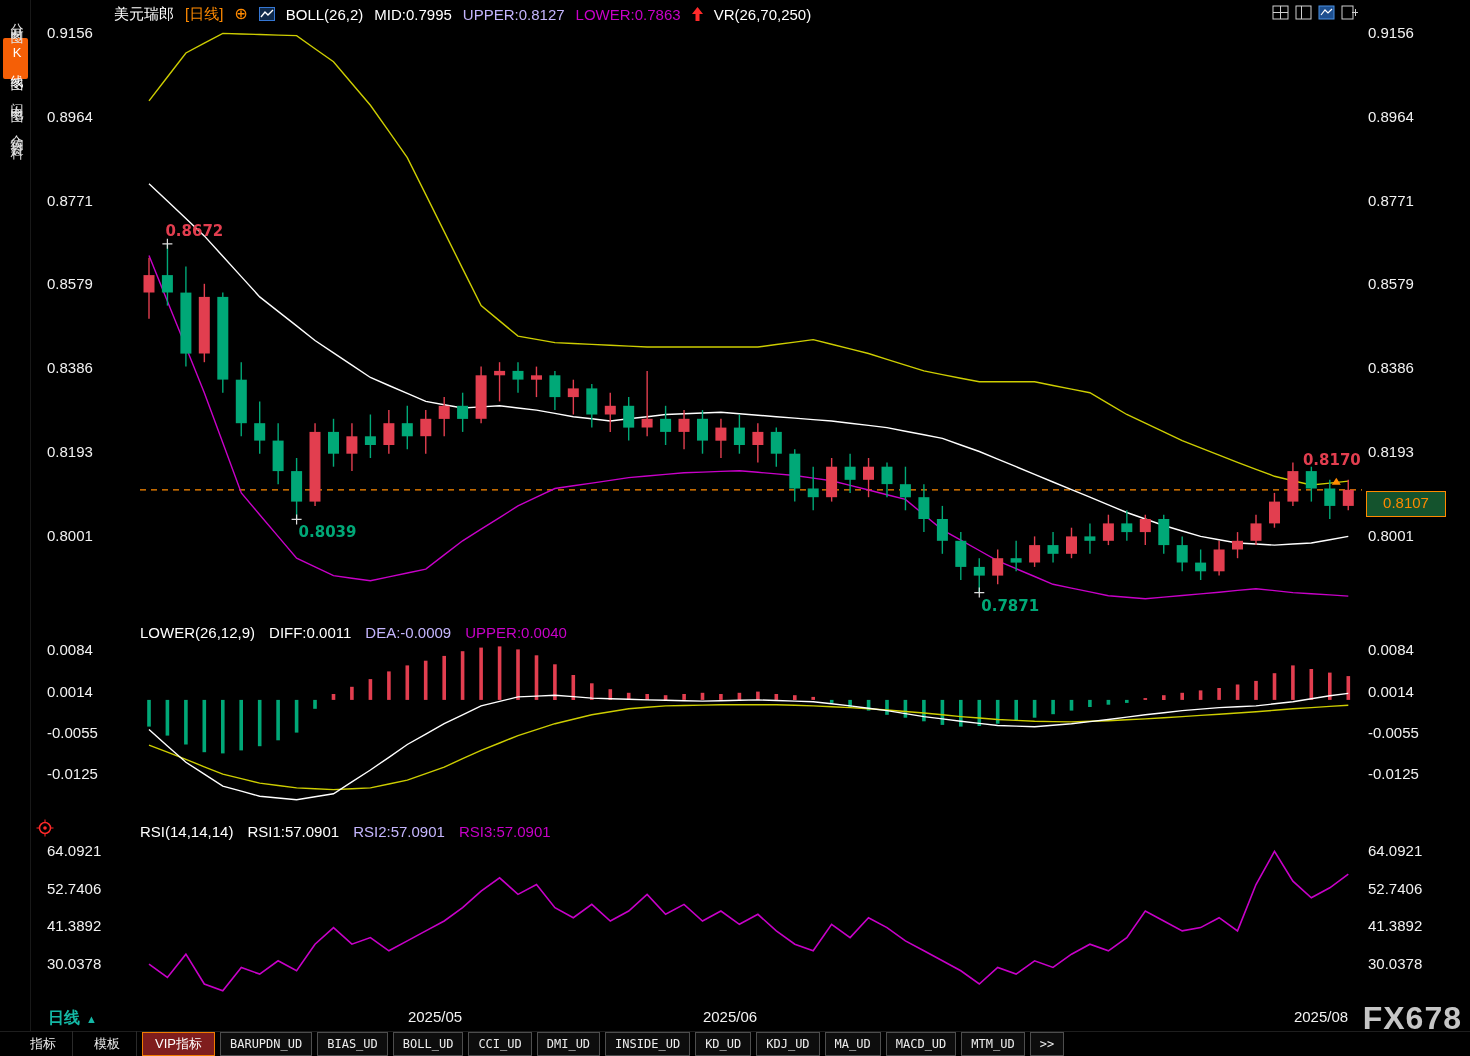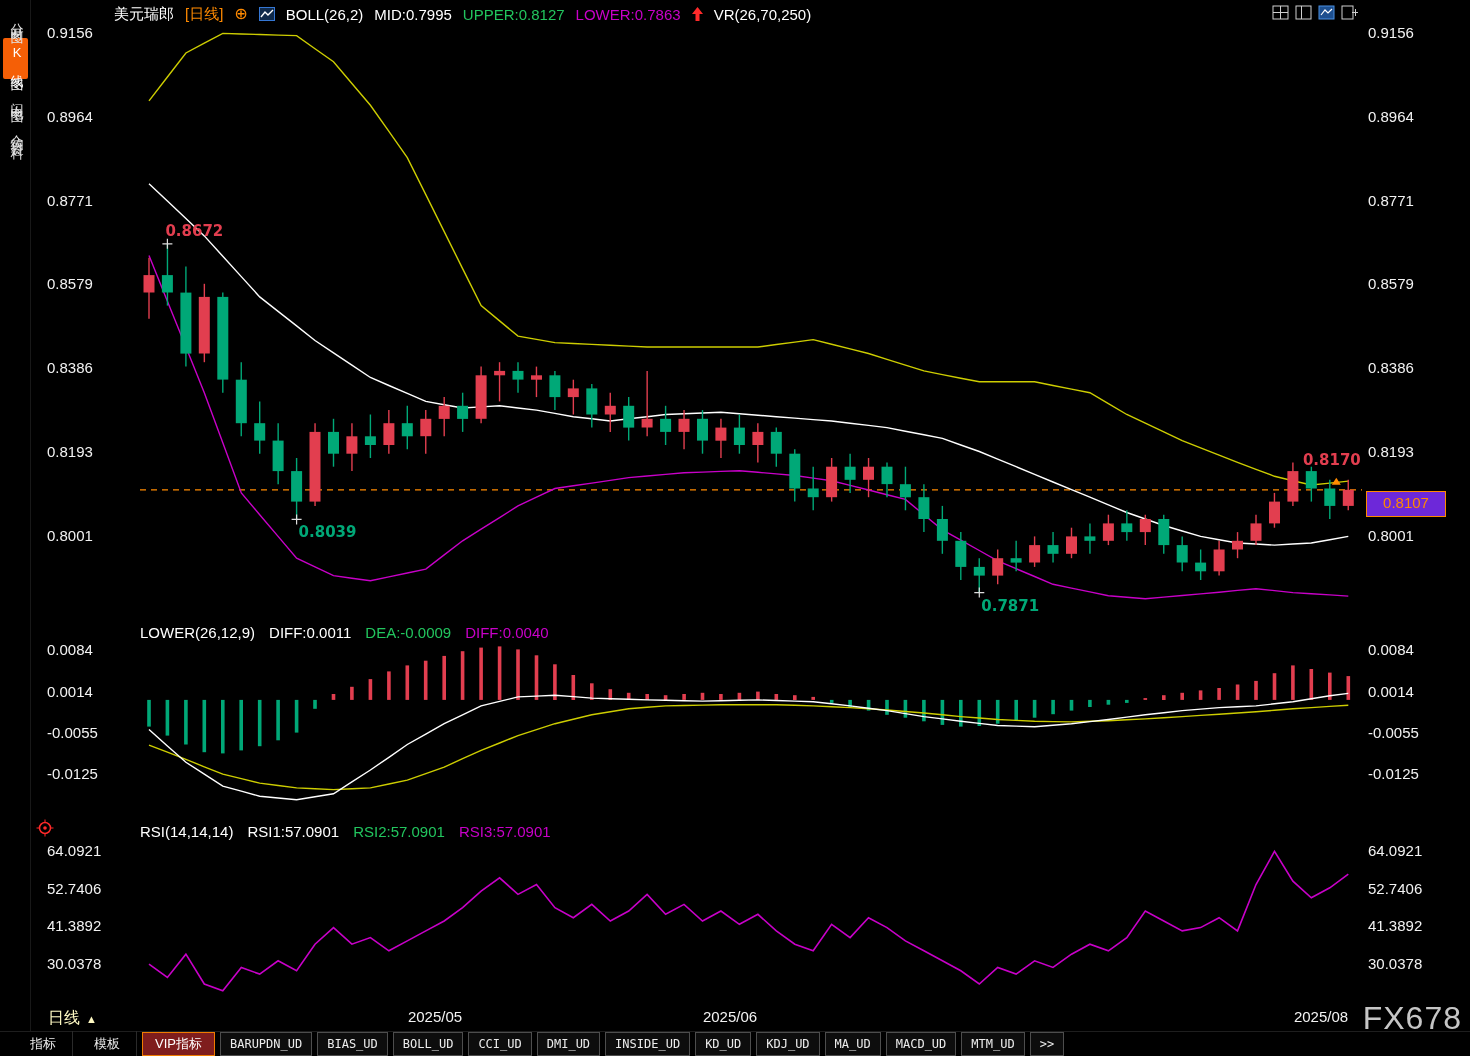--- a/index.html
+++ b/index.html
@@ -9,42 +9,42 @@
   #sidebar{position:absolute;left:0;top:0;width:30px;height:1056px;border-right:1px solid #181818;z-index:6}
   .side-item{writing-mode:vertical-rl;text-orientation:upright;font-size:13px;color:#e4e4e4;
              letter-spacing:4px;margin:6px auto;padding:7px 2px;width:21px;text-align:center;cursor:pointer}
   .side-item.active{background:#f55f06;color:#fff;border-radius:2px}
   
   .header{position:absolute;left:30px;top:0;height:28px;right:0;display:flex;align-items:center;
           gap:11px;padding-left:84px;font-size:15px;z-index:5;white-space:nowrap}
   .sym{color:#fff}
   .period-tag{color:#ff8a00;cursor:pointer}
   .oplus{color:#ff8a00;font-size:16px;line-height:1;cursor:pointer}
-  .c-white{color:#fff}.c-yellow{color:#22c55e}.c-magenta{color:#c800c8}
+  .c-white{color:#fff}.c-yellow{color:#c4b5fd}.c-magenta{color:#c800c8}
   #top-icons{position:absolute;top:5px;right:112px;display:flex;gap:6px;z-index:6}
   #top-icons svg{cursor:pointer}
   
   .panel-svg{position:absolute;left:0;z-index:2}
   #price-svg{top:28px}
   #macd-svg{top:622px}
   #rsi-svg{top:818px}
   .tick{position:absolute;font-size:15px;color:#f2f2f2;height:18px;line-height:18px;z-index:3}
   .tick.left{left:47px}
   .tick.right{left:1368px}
   #macd-labels,#rsi-labels{position:absolute;left:140px;display:flex;gap:14px;font-size:15px;z-index:4;white-space:nowrap}
   #macd-labels{top:624px}
   #rsi-labels{top:823px}
   #rsi-marker{position:absolute;left:36px;top:819px;z-index:4;cursor:pointer}
   #price-tag{position:absolute;left:1366px;top:491px;width:78px;height:24px;border:1px solid #ff8a00;
-             background:#6d28d9;color:#ff8a00;font-size:15px;text-align:center;line-height:22px;z-index:5}
+             background:#14532d;color:#ff8a00;font-size:15px;text-align:center;line-height:22px;z-index:5}
   .date-tick{position:absolute;top:1008px;width:80px;text-align:center;font-size:15px;color:#f2f2f2;z-index:3}
   #period-label{position:absolute;left:48px;top:1008px;display:flex;align-items:center;gap:6px;
-                color:#fef9c3;font-size:16px;font-weight:normal;z-index:4;cursor:pointer}
+                color:#14b8a6;font-size:16px;font-weight:bold;z-index:4;cursor:pointer}
   #period-label .tri{font-size:11px}
-  #watermark{position:absolute;right:8px;top:1000px;font-size:32px;font-weight:normal;color:#c6c6c6;z-index:7;letter-spacing:1px}
+  #watermark{position:absolute;right:8px;top:1000px;font-size:32px;font-weight:bold;color:#c6c6c6;z-index:7;letter-spacing:1px}
   
   #tabbar{position:absolute;left:0;bottom:0;width:1470px;height:24px;background:#000;border-top:1px solid #1e1e1e;
           display:flex;align-items:center;gap:5px;padding-left:14px;z-index:8}
   .tab{font-size:12px;color:#ececec;border:1px solid #4d4d4d;background:#0d0d0d;padding:4px 9px;cursor:pointer;
        font-family:"DejaVu Sans Mono",monospace;white-space:nowrap}
   .tab.plain{border:none;background:none;font-family:Liberation Mono, monospace;font-size:13px;
              padding:4px 16px;border-right:1px solid #2a2a2a}
   .tab.active{background:#7f1d1d;border:1px solid #f07c00;color:#fff;
               font-family:"Liberation Sans","DejaVu Sans",sans-serif;font-size:13px;padding:2px 12px}
 </style>
@@ -316,21 +316,21 @@
       <polyline points="149.0,107.6 167.4,124.0 185.9,140.3 204.3,152.2 222.8,164.1 241.3,169.1 259.7,174.2 278.1,176.0 296.6,177.7 315.0,174.8 333.5,171.8 351.9,159.9 370.4,148.0 388.9,135.3 407.3,122.5 425.8,112.1 444.2,101.7 462.6,92.8 481.1,83.9 499.6,79.4 518.0,74.9 536.5,74.1 554.9,73.2 573.3,74.6 591.8,76.1 610.3,76.7 628.7,77.3 647.1,77.9 665.6,78.3 684.0,78.7 702.5,79.1 720.9,78.7 739.4,78.3 757.9,77.9 776.3,78.5 794.8,79.1 813.2,79.7 831.6,81.8 850.1,83.9 868.5,86.2 887.0,88.6 905.4,91.6 923.9,94.6 942.4,96.9 960.8,99.3 979.3,101.4 997.7,103.5 1016.1,104.1 1034.6,104.7 1053.0,103.2 1071.5,101.7 1089.9,99.6 1108.4,97.5 1126.8,95.1 1145.3,92.8 1163.8,90.7 1182.2,88.6 1200.6,87.1 1219.1,85.6 1237.5,84.7 1256.0,83.9 1274.5,81.8 1292.9,79.7 1311.3,76.7 1329.8,73.8 1348.3,71.4" fill="none" stroke="#ffffff" stroke-width="1.4"></polyline>
     </svg>
   <svg id="rsi-svg" class="panel-svg" width="1470" height="200">
       <polyline points="149.0,146.1 167.4,159.4 185.9,136.2 204.3,166.0 222.8,172.7 241.3,149.4 259.7,156.1 278.1,142.8 296.6,152.8 315.0,126.2 333.5,109.6 351.9,126.2 370.4,119.6 388.9,132.8 407.3,122.9 425.8,112.9 444.2,103.0 462.6,89.7 481.1,73.1 499.6,59.8 518.0,76.4 536.5,66.5 554.9,89.7 573.3,99.7 591.8,86.4 610.3,103.0 628.7,93.0 647.1,76.4 665.6,96.3 684.0,86.4 702.5,103.0 720.9,93.0 739.4,106.3 757.9,96.3 776.3,112.9 794.8,126.2 813.2,132.8 831.6,106.3 850.1,119.6 868.5,99.7 887.0,109.6 905.4,122.9 923.9,132.8 942.4,142.8 960.8,152.8 979.3,166.0 997.7,149.4 1016.1,156.1 1034.6,142.8 1053.0,149.4 1071.5,136.2 1089.9,126.2 1108.4,132.8 1126.8,119.6 1145.3,93.0 1163.8,103.0 1182.2,112.9 1200.6,109.6 1219.1,99.7 1237.5,112.9 1256.0,66.5 1274.5,33.3 1292.9,63.2 1311.3,79.8 1329.8,69.8 1348.3,56.2" fill="none" stroke="#c800c8" stroke-width="1.6"></polyline>
     </svg>
 
   <div id="macd-labels">
     <span class="c-white">LOWER(26,12,9)</span>
     <span class="c-white">DIFF:0.0011</span>
     <span class="c-yellow">DEA:-0.0009</span>
-    <span class="c-magenta">DIFF:0.0040</span>
+    <span class="c-magenta">UPPER:0.0040</span>
   </div>
   <svg id="rsi-marker" width="18" height="18" viewBox="0 0 18 18">
     <circle cx="9" cy="9" r="5.5" fill="none" stroke="#ff2a2a" stroke-width="1.5"></circle>
     <circle cx="9" cy="9" r="1.8" fill="#ff2a2a"></circle>
     <line x1="9" y1="0.5" x2="9" y2="3.5" stroke="#ff2a2a"></line>
       <line x1="9" y1="14.5" x2="9" y2="17.5" stroke="#ff2a2a"></line>
     <line x1="0.5" y1="9" x2="3.5" y2="9" stroke="#ff2a2a"></line>
       <line x1="14.5" y1="9" x2="17.5" y2="9" stroke="#ff2a2a"></line>
   </svg>
   <div id="rsi-labels">

